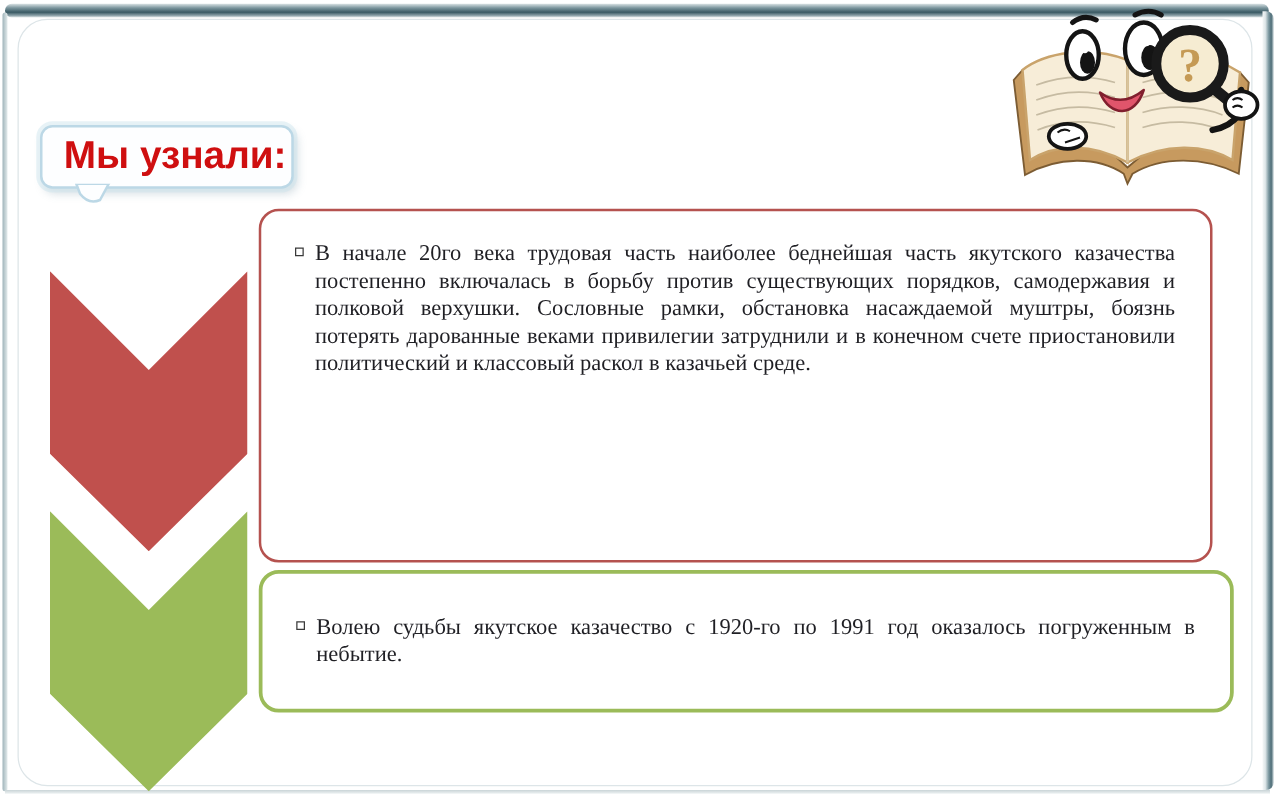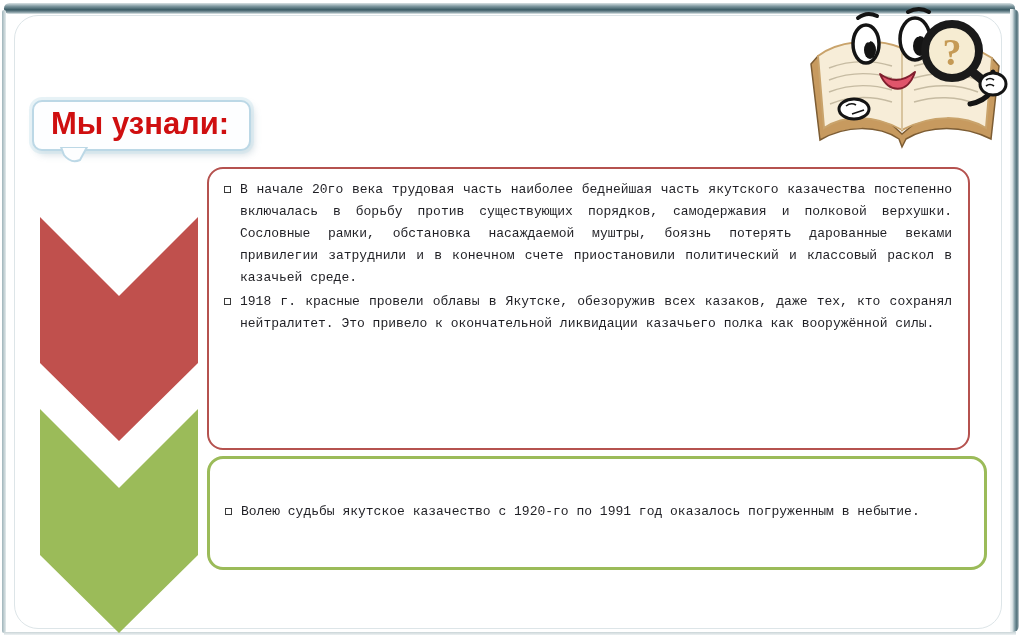--- a/index.html
+++ b/index.html
@@ -16,38 +16,38 @@
   .frame-bottom{position:absolute;left:4px;right:8px;bottom:4px;height:3px;
     background:linear-gradient(to bottom,#c9d4d7,#eef2f3);}
   .frame-inner{position:absolute;left:14px;right:22px;top:15px;bottom:10px;
     border:1px solid #dde5e8;border-radius:24px;}
 
   
   .title{position:absolute;left:130px;top:48px;width:790px;text-align:center;
     font-size:30px;font-weight:bold;color:#1e3a64;letter-spacing:0.2px;}
 
   
-  .bubble{position:absolute;left:32px;top:100px;padding:4px 20px 7px 17px;background:#fdfeff;
+  .bubble{position:absolute;left:32px;top:100px;padding:4px 4px 7px 17px;background:#fdfeff;
     border:2px solid #bcd8e6;border-radius:10px;
     box-shadow:0 0 0 3px rgba(205,228,238,0.45),3px 4px 7px rgba(110,145,160,0.28);
     font-size:31px;font-weight:bold;color:#cf0f10;}
   .bubble-tail{position:absolute;left:60px;top:147px;}
 
   
   .arrow{position:absolute;left:40px;}
   .arrow.red{top:217px;z-index:3;}
   .arrow.green{top:409px;z-index:2;}
 
   
   .box{position:absolute;background:#fff;box-sizing:border-box;z-index:4;}
   .box-red{left:207px;top:167px;width:763px;height:283px;border:2.5px solid #b5524f;border-radius:16px;}
   .box-green{left:207px;top:456px;width:780px;height:114px;border:3px solid #9bbb59;border-radius:16px;
     display:flex;align-items:center;}
-  .box ul{list-style:none;margin:0;padding:10px 16px 0 14px;
-    font-family:Liberation Mono, monospace;font-size:13px;line-height:22px;color:#1f1f24;
+  .box ul{list-style:none;margin:12px;padding:10px 16px 0 14px;
+    font-family:Liberation Serif, serif;font-size:18px;line-height:22px;color:#1f1f24;
     text-align:justify;}
   .box-green ul{padding-top:0;}
   .box li{position:relative;padding-left:17px;margin:0 0 2px 0;}
   .sq{position:absolute;left:1px;top:7px;width:5px;height:5px;border:1.5px solid #3a3a3a;background:#fff;}
 
   
   .mascot{position:absolute;left:802px;top:6px;width:212px;height:152px;z-index:5;}
 </style>
 </head>
 <body>
@@ -73,24 +73,20 @@
   </svg>
   <svg class="arrow green" width="158" height="224">
     <polygon points="0,0 79,79 158,0 158,146 79,224 0,146" fill="#9BBB59"></polygon>
   </svg>
 
   <div class="box box-red">
     <ul>
       <li>
         <span class="sq"></span>
         <span>В начале 20го века трудовая часть  наиболее беднейшая часть якутского казачества постепенно включалась в борьбу против существующих порядков, самодержавия и полковой верхушки. Сословные рамки, обстановка насаждаемой муштры, боязнь потерять дарованные веками привилегии затруднили и в конечном счете приостановили политический и классовый раскол в казачьей среде.</span>
-      </li>
-      <li>
-        <span class="sq"></span>
-        <span>1918 г. красные провели облавы в Якутске, обезоружив всех казаков, даже тех, кто сохранял нейтралитет. Это привело к окончательной ликвидации казачьего полка как вооружённой силы.</span>
       </li>
     </ul>
   </div>
 
   <div class="box box-green">
     <ul>
       <li>
         <span class="sq"></span>
         <span>Волею судьбы якутское казачество с 1920-го по 1991 год  оказалось погруженным в небытие.</span>
       </li>

